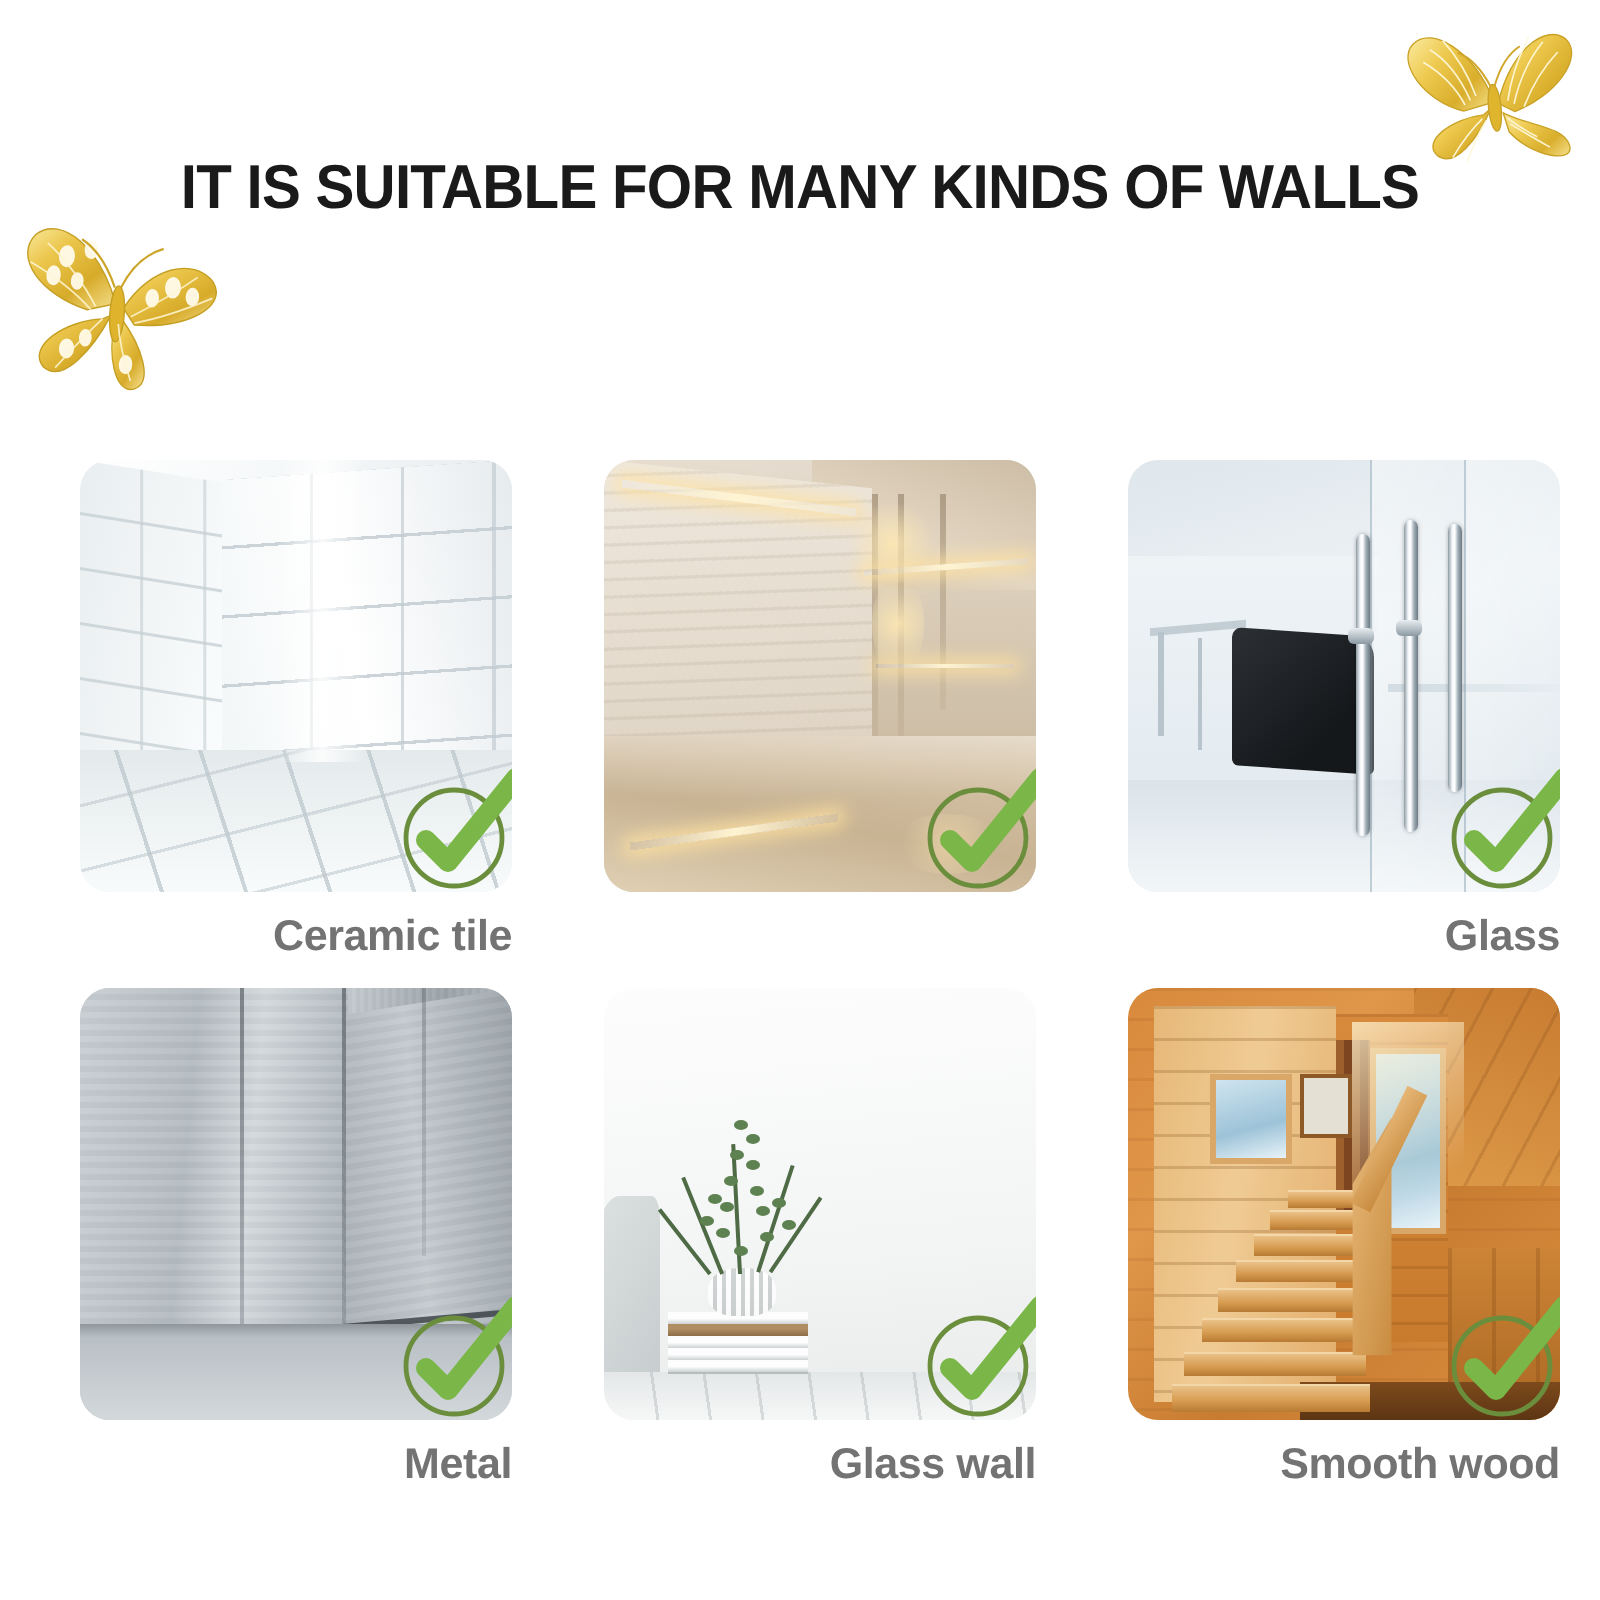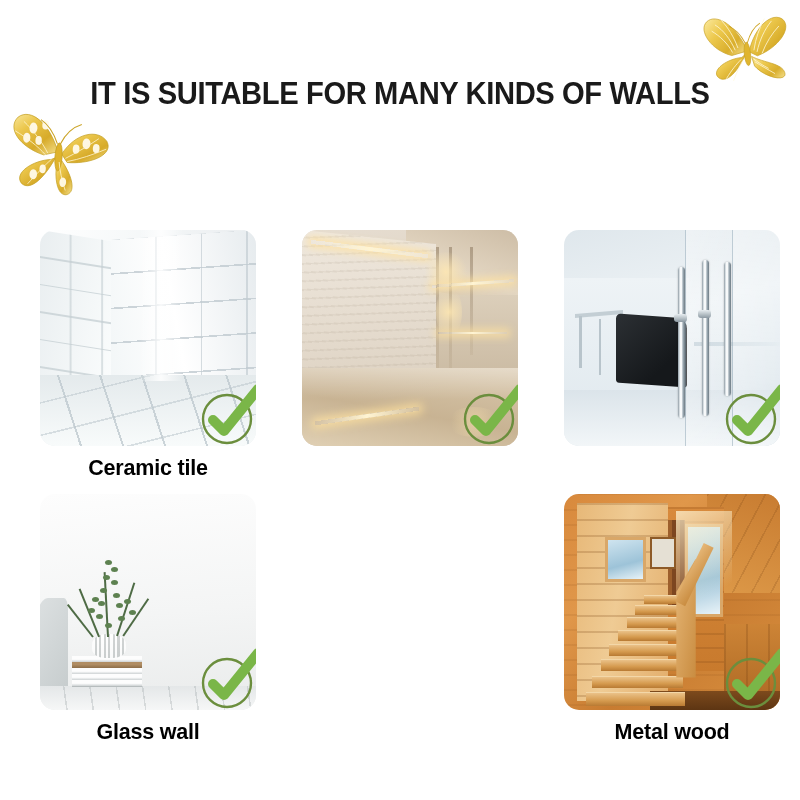--- a/index.html
+++ b/index.html
@@ -66,24 +66,24 @@
     width: 216px;
   }
   .tile-photo {
     position: relative;
     width: 216px;
     height: 216px;
     border-radius: 15px;
     overflow: hidden;
   }
   .tile-label {
-    text-align: center;
+    text-align: right;
     font-size: 21.5px;
     font-weight: bold;
-    color: #000000;
+    color: #737373;
     margin-top: 10px;
     letter-spacing: -0.2px;
     white-space: nowrap;
   }
 
   
   .check-badge {
     position: absolute;
     right: -6px;
     bottom: -4px;
@@ -526,25 +526,44 @@
           <div class="g-handle" style="left:64%; top:14%; height:72%;"></div>
           <div class="g-handle" style="left:74%; top:15%; height:62%;"></div>
           <div class="g-knob" style="left:51%; top:39%;"></div>
           <div class="g-knob" style="left:62%; top:37%;"></div>
         </div>
         <svg class="check-badge" viewBox="0 0 66 66">
           <circle cx="31" cy="35" r="24" fill="none" stroke="#6b8e3d" stroke-width="2.4"></circle>
           <path d="M17 36 L28 47 L62 5" fill="none" stroke="#7ab648" stroke-width="10" stroke-linecap="round" stroke-linejoin="round"></path>
         </svg>
       </div>
+      <div class="tile-label">Glass</div>
     </div>
   </div>
 
   <div class="tile-row">
 
+    <div class="tile-cell">
+      <div class="tile-photo">
+        <div class="art-metal">
+          <div class="mt-left"></div>
+          <div class="mt-right"></div>
+          <div class="mt-seam" style="left:37%;"></div>
+          <div class="mt-seam" style="left:60.5%; height:78%;"></div>
+          <div class="mt-seam" style="left:79%; height:62%; opacity:0.55;"></div>
+          <div class="mt-base"></div>
+          <div class="mt-floor"></div>
+        </div>
+        <svg class="check-badge" viewBox="0 0 66 66">
+          <circle cx="31" cy="35" r="24" fill="none" stroke="#6b8e3d" stroke-width="2.4"></circle>
+          <path d="M17 36 L28 47 L62 5" fill="none" stroke="#7ab648" stroke-width="10" stroke-linecap="round" stroke-linejoin="round"></path>
+        </svg>
+      </div>
+      <div class="tile-label">Metal</div>
+    </div>
 
     <div class="tile-cell">
       <div class="tile-photo">
         <div class="art-wall">
           <div class="w-chair"></div>
           <div class="w-floor"></div>
           <div class="w-books">
             <div class="w-book" style="top:0;"></div>
             <div class="w-book brown" style="top:20%;"></div>
             <div class="w-book" style="top:40%;"></div>
@@ -603,16 +622,16 @@
           <div class="wd-stair" style="left:33%; bottom:44%; width:22%; height:4.2%;"></div>
           <div class="wd-stair" style="left:37%; bottom:49%; width:18%; height:4%;"></div>
           <div class="wd-rail" style="left:52%; top:30%; width:9%; height:55%; clip-path: polygon(0 28%, 100% 0, 100% 100%, 0 100%);"></div>
           <div class="wd-rail" style="left:58%; top:22%; width:5%; height:30%; transform:rotate(26deg);"></div>
         </div>
         <svg class="check-badge" viewBox="0 0 66 66">
           <circle cx="31" cy="35" r="24" fill="none" stroke="#6b8e3d" stroke-width="2.4"></circle>
           <path d="M17 36 L28 47 L62 5" fill="none" stroke="#7ab648" stroke-width="10" stroke-linecap="round" stroke-linejoin="round"></path>
         </svg>
       </div>
-      <div class="tile-label">Metal wood</div>
+      <div class="tile-label">Smooth wood</div>
     </div>
   </div>
 </div>
 
 </body></html>

